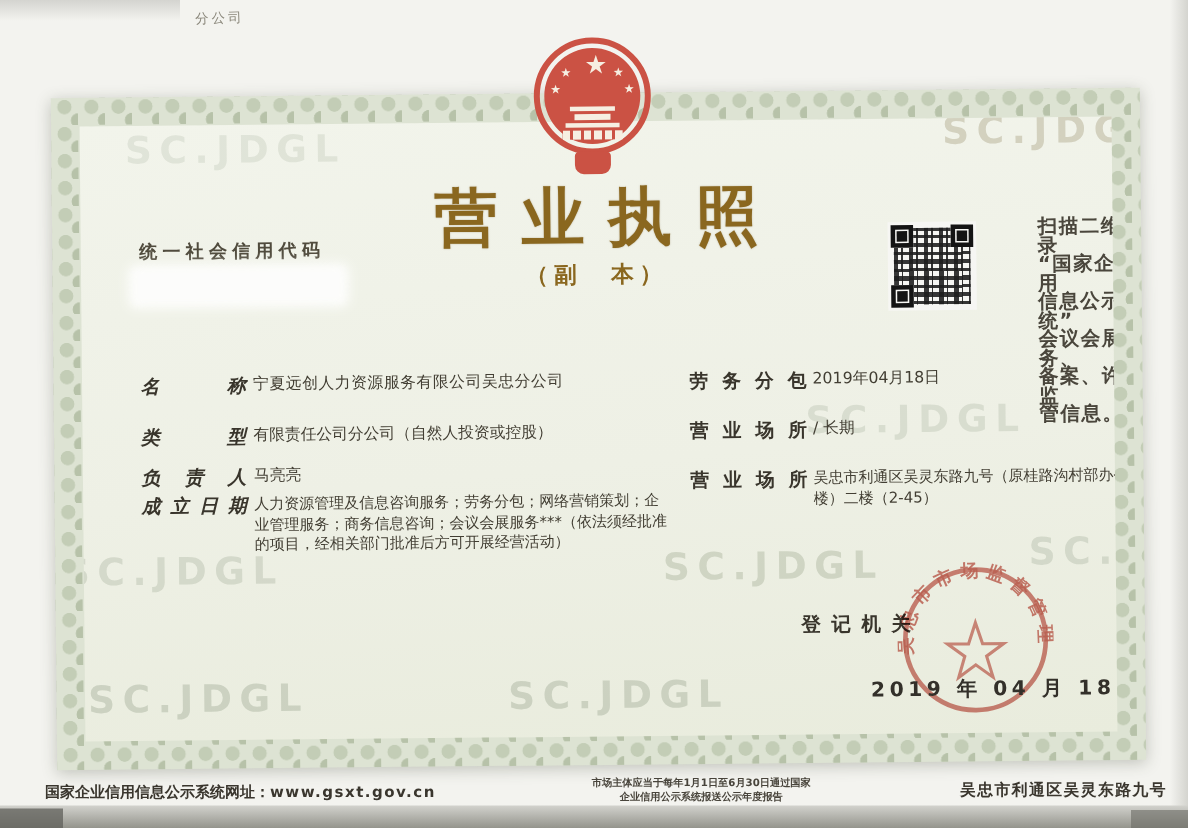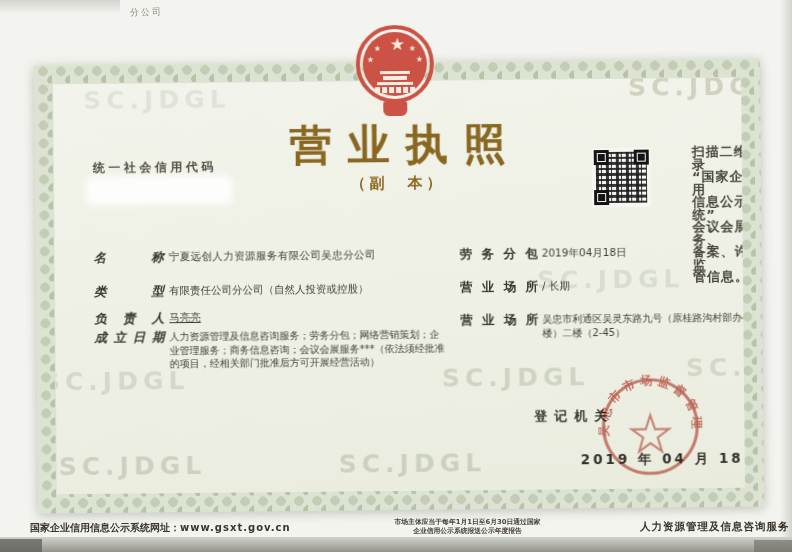--- a/index.html
+++ b/index.html
@@ -176,21 +176,21 @@
     <div class="fval val-l" style="top:167px;letter-spacing:.4px;">宁夏远创人力资源服务有限公司吴忠分公司</div>
 
     <div class="frow" style="top:200px;">
         <span class="flabel lab-l" style="position:absolute;">类型</span>
       </div>
     <div class="fval val-l" style="top:201px;">有限责任公司分公司（自然人投资或控股）</div>
 
     <div class="frow" style="top:227px;">
         <span class="flabel lab-l" style="position:absolute;">负责人</span>
       </div>
-    <div class="fval val-l" style="top:228px;text-decoration:underline;">马亮亮</div>
+    <div class="fval val-l" style="top:228px;">马亮亮</div>
 
     <div class="frow" style="top:246px;">
         <span class="flabel lab-l" style="position:absolute;">成立日期</span>
       </div>
     <div class="fval val-l wrap" style="top:247px;width:278px;font-size:10px;">人力资源管理及信息咨询服务；劳务分包；网络营销策划；企业管理服务；商务信息咨询；会议会展服务***（依法须经批准的项目，经相关部门批准后方可开展经营活动）</div>
 
     <div class="frow" style="top:166px;">
         <span class="flabel lab-r" style="position:absolute;">劳务分包</span>
       </div>
     <div class="fval val-r" style="top:167px;">2019年04月18日</div>
@@ -222,13 +222,13 @@
   </div>
 </div>
 
 <div class="footer-left">
   <span>国家企业信用信息公示系统网址：</span><span class="url">www.gsxt.gov.cn</span>
 </div>
 <div class="footer-mid">
   <div>市场主体应当于每年1月1日至6月30日通过国家</div>
   <div>企业信用公示系统报送公示年度报告</div>
 </div>
-<div class="footer-right">人力资源管理及信息咨询服务</div>
+<div class="footer-right">吴忠市利通区吴灵东路九号</div>
 
 </body></html>

